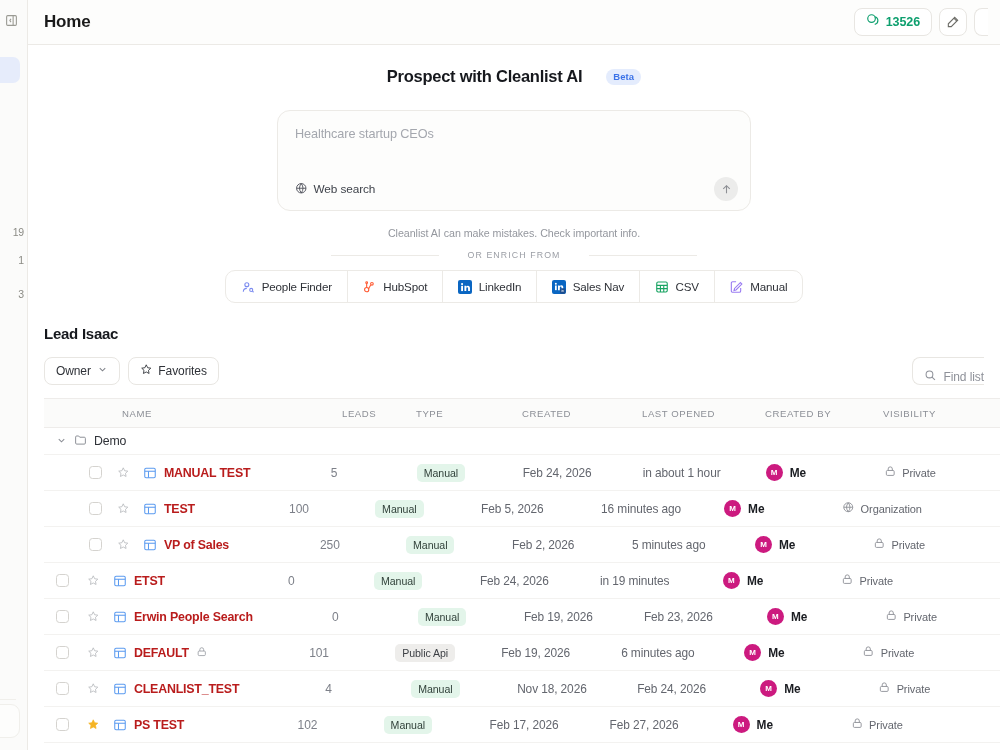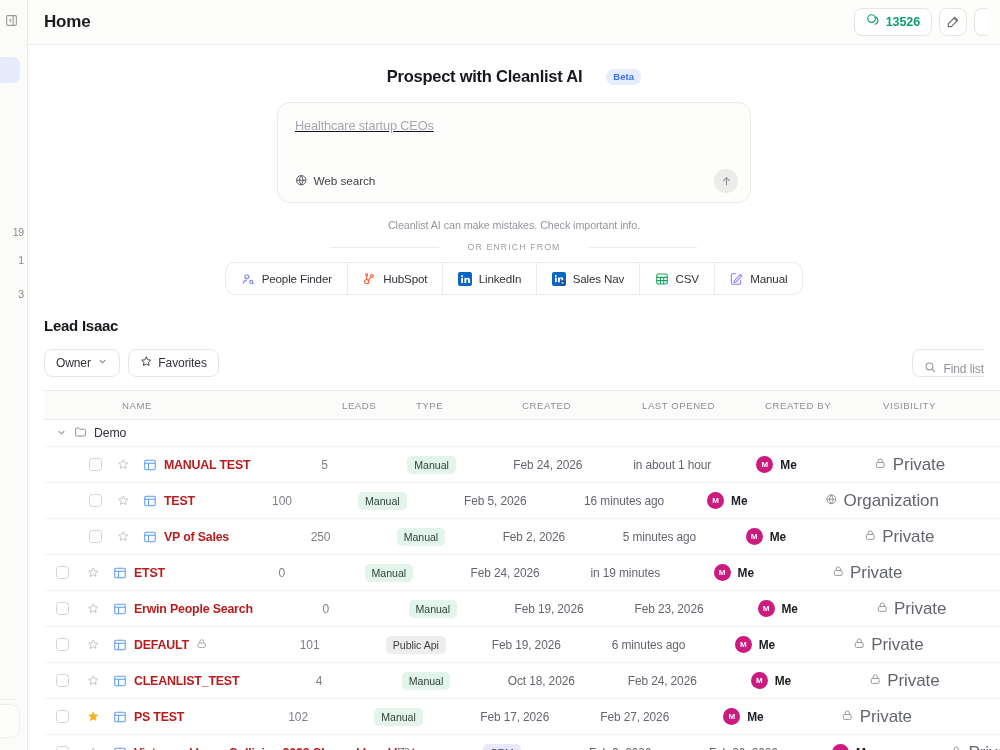--- a/index.html
+++ b/index.html
@@ -73,33 +73,33 @@
     border: 1px solid #e8e6e2; border-radius: 8px; background: #fff;
     display: flex; align-items: center; justify-content: center;
     color: #6b6b66;
   }
   .icon-btn.clipped { width: 14px; border-right: none; border-top-right-radius: 0; border-bottom-right-radius: 0; }
 
   
   .hero { padding-top: 22px; }
   .hero-title-row {
     display: flex; align-items: center; justify-content: center; gap: 24px;
-    margin-bottom: 16px;
+    margin-bottom: 24px;
   }
   .hero-title { font-size: 16.5px; font-weight: 700; color: #16181d; letter-spacing: -.25px; }
   .beta-pill {
     font-size: 9.5px; font-weight: 700; color: #3b72e8;
     background: #e4ecfd; border-radius: 9px; padding: 2.5px 7px;
     letter-spacing: .1px;
   }
   .prompt-card {
     width: 474px; margin: 16px auto;
     border: 1px solid #eceae6; border-radius: 13px;
     background: #fdfdfc; height: 101px;
-    position: relative; padding: 16px 4px 0 17px; text-decoration: underline;
+    position: relative; padding: 16px 4px 0 17px;
   }
   .prompt-placeholder { font-size: 12.7px; color: #a4a7ae; letter-spacing: -.1px; }
   .prompt-foot {
     position: absolute; left: 17px; bottom: 12px;
     display: flex; align-items: center; gap: 6px;
     color: #50535c;
   }
   .prompt-foot-label { font-size: 11.8px; color: #3f434b; letter-spacing: -.1px; }
   .send-btn {
     position: absolute; right: 12px; bottom: 9px;
@@ -184,21 +184,21 @@
     font-size: 12.4px; font-weight: 700; color: #b91c1c;
     letter-spacing: -.2px; white-space: nowrap;
   }
   .c-leads { width: 86px; flex: 0 0 86px; font-size: 12px; color: #7d8089; letter-spacing: -.1px; }
   .c-type { width: 106px; flex: 0 0 106px; }
   .c-created { width: 120px; flex: 0 0 120px; font-size: 11.9px; color: #63666e; letter-spacing: -.1px; }
   .c-opened { width: 123px; flex: 0 0 123px; font-size: 11.9px; color: #63666e; letter-spacing: -.1px; }
   .c-by { width: 118px; flex: 0 0 118px; display: flex; align-items: center; gap: 7px; }
   .c-vis { flex: 1 1 auto; display: flex; align-items: center; gap: 6px; min-width: 0; overflow: hidden; }
   .c-vis span {
-    font-size: 17px; color: #63666e; letter-spacing: -.1px; white-space: nowrap; text-align: center;
+    font-size: 11px; color: #63666e; letter-spacing: -.1px; white-space: nowrap; text-align: center;
   }
 
   .checkbox {
     width: 13px; height: 13px; border: 1.3px solid #d5d3cf;
     border-radius: 3.5px; background: #fff;
   }
   .badge {
     display: inline-block; font-size: 10.6px; border-radius: 5px;
     padding: 3px 7px; letter-spacing: -.05px;
   }
@@ -651,21 +651,21 @@
                   <rect x="3" y="4" width="18" height="16" rx="2.2"></rect>
                   <path d="M3 9h18"></path>
                   <path d="M9.4 9v11"></path>
                 </svg>
               </div>
               <div class="c-name">
                 <span class="nm">CLEANLIST_TEST</span>
               </div>
               <div class="c-leads">4</div>
               <div class="c-type"><span class="badge manual">Manual</span></div>
-              <div class="c-created">Oct 18, 2026</div>
+              <div class="c-created">Nov 18, 2026</div>
               <div class="c-opened">Feb 24, 2026</div>
               <div class="c-by">
                 <span class="avatar">M</span>
                 <span class="by-name">Me</span>
               </div>
               <div class="c-vis">
                 <span><svg width="12.5" height="12.5" viewBox="0 0 24 24" fill="none" stroke="#8b8e95" stroke-width="1.7">
                     <rect x="4.5" y="10.5" width="15" height="9.5" rx="2.2"></rect>
                     <path d="M8 10.5V7.6a4 4 0 0 1 8 0v2.9"></path>
                   </svg></span>

